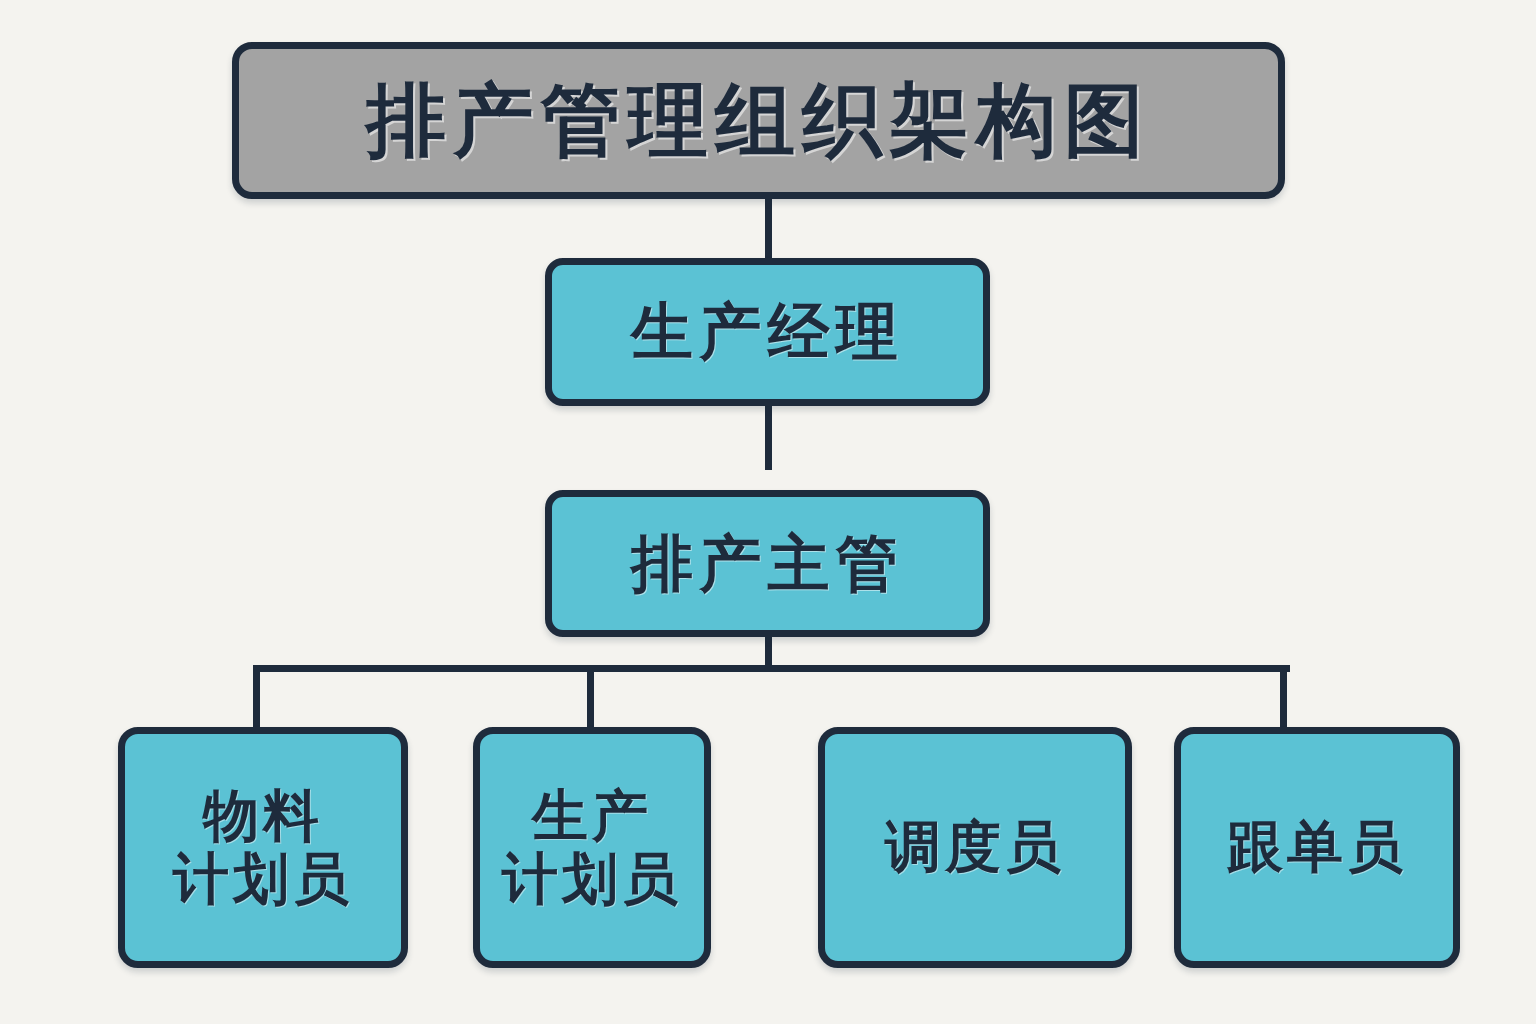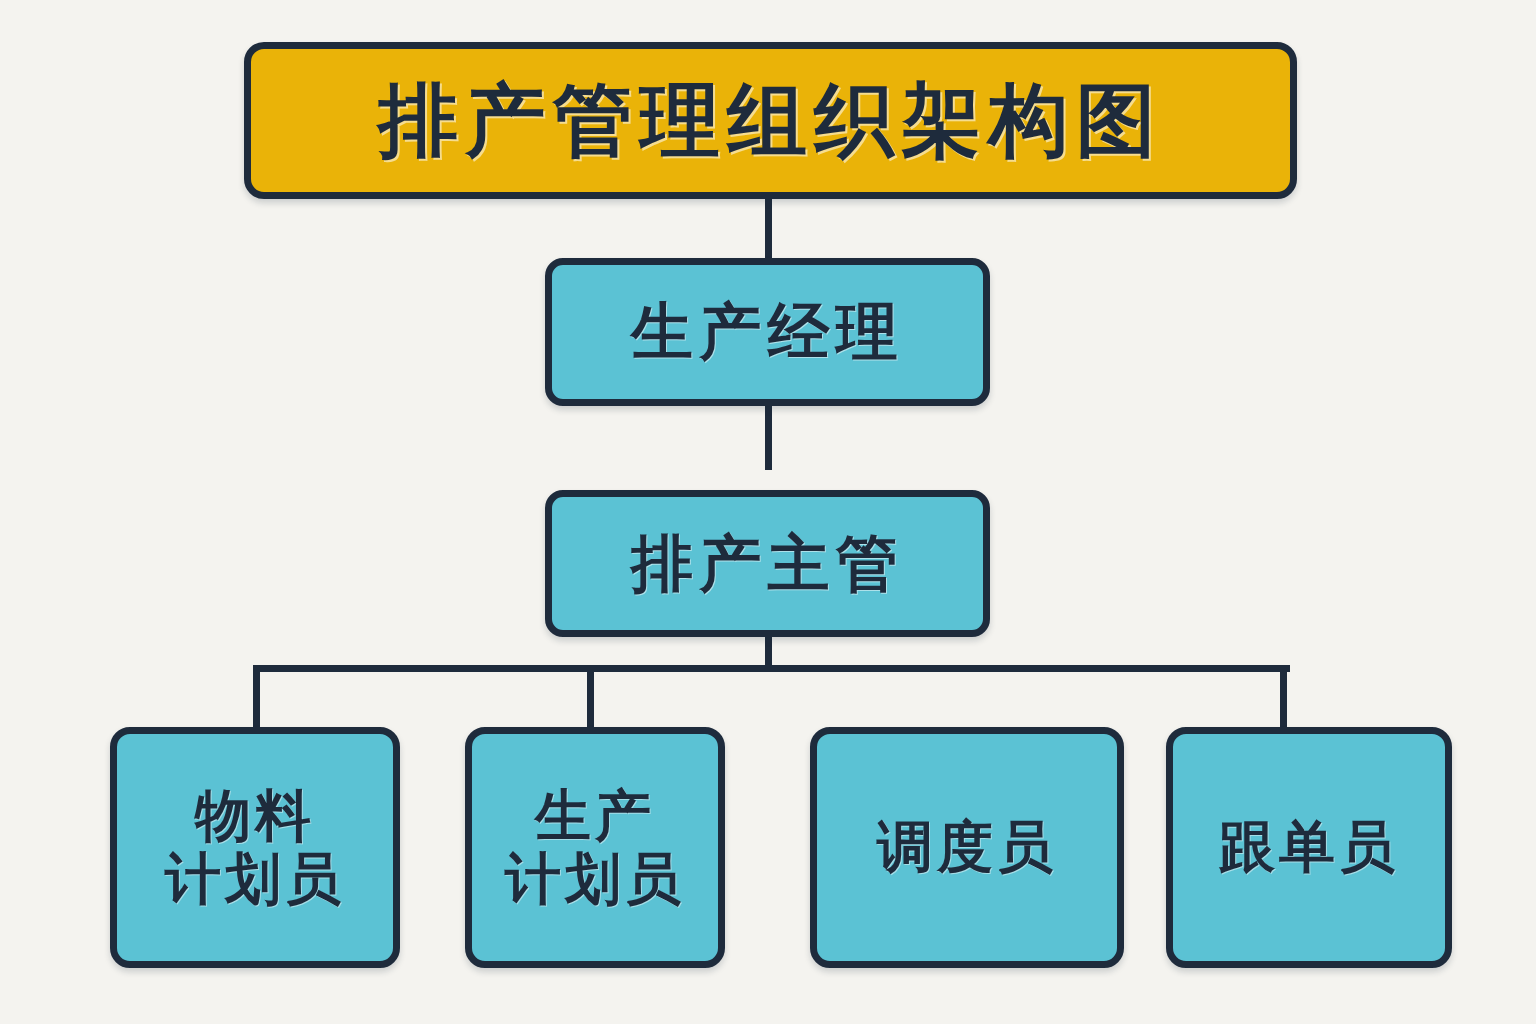--- a/index.html
+++ b/index.html
@@ -34,25 +34,25 @@
     color: #1e2b3c;
     font-weight: 700;
     letter-spacing: 0.06em;
     line-height: 1.12;
     z-index: 3;
     box-shadow: 0 4px 6px rgba(30, 43, 60, 0.18);
   }
 
   
   .node--title {
-    left: 244px;
+    left: 232px;
     top: 42px;
     width: 1053px;
     height: 157px;
-    background: #eab308;
+    background: #a3a3a3;
     border-radius: 20px;
     border-width: 7px;
   }
   .node--title .node-label {
     font-size: 80px;
     font-weight: 800;
     letter-spacing: 0.09em;
     text-shadow: 2px 2px 0 rgba(255,255,255,0.55);
   }
 
@@ -79,29 +79,30 @@
     font-size: 62px;
     letter-spacing: 0.10em;
     text-shadow: 1px 1px 0 rgba(255,255,255,0.5);
   }
 
   
   .node--leaf {
     top: 727px;
     height: 241px;
     border-radius: 20px;
+    margin-left: 8px;
   }
   .node--leaf .node-label {
     font-size: 56px;
     letter-spacing: 0.07em;
     text-shadow: 1px 1px 0 rgba(255,255,255,0.45);
     white-space: pre-line;
   }
   .leaf-1 { left: 110px;  width: 290px; }
-  .leaf-2 { left: 465px;  width: 260px; }
+  .leaf-2 { left: 465px;  width: 238px; }
   .leaf-3 { left: 810px;  width: 314px; }
   .leaf-4 { left: 1166px; width: 286px; }
 
   
   .connector {
     position: absolute;
     background: #1e2b3c;
     z-index: 1;
   }
   .connector--v { width: 7px; }

